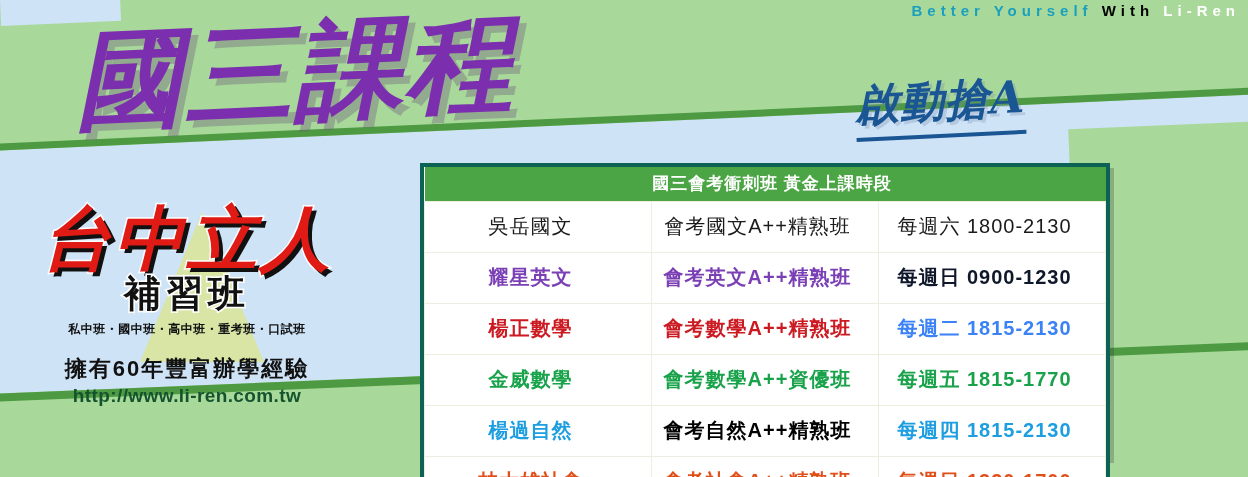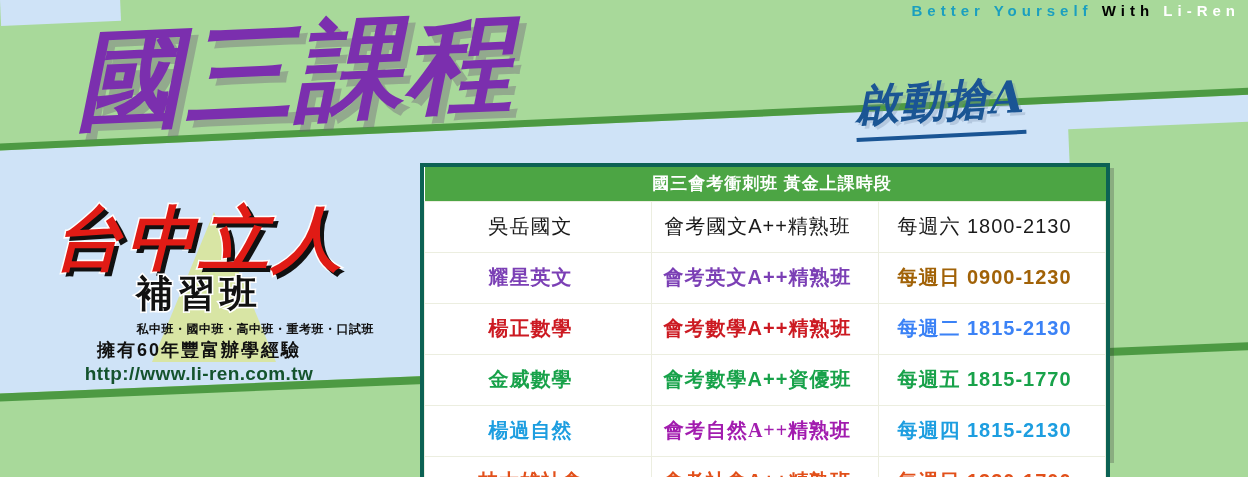--- a/index.html
+++ b/index.html
@@ -105,21 +105,21 @@
     letter-spacing: 1px;
     border-bottom: 4px solid #1a5594;
     padding-bottom: 3px;
     text-shadow: 3px 3px 0 rgba(120,140,170,0.30);
     white-space: nowrap;
   }
 
   
   .logo-block {
     position: absolute;
-    left: 24px;
+    left: 12px;
     top: 206px;
     width: 350px;
     z-index: 13;
     text-align: center;
   }
   .logo-wedge {
     position: absolute;
     left: 128px;
     top: 6px;
     width: 0;
@@ -153,24 +153,24 @@
     paint-order: stroke fill;
     white-space: nowrap;
   }
   .logo-tags {
     margin-top: 2px;
     font-size: 12px;
     font-weight: bold;
     letter-spacing: 0.5px;
     color: #111111;
     white-space: nowrap;
-    text-align: right;
   }
   .logo-exp {
-    font-size: 18px;
+    margin-top: 16px;
+    font-size: 22px;
     font-weight: bold;
     letter-spacing: 2px;
     color: #111111;
     white-space: nowrap;
   }
   .logo-url {
     margin-top: 1px;
     font-size: 19px;
     font-weight: bold;
     letter-spacing: 0.4px;
@@ -264,35 +264,35 @@
       </thead>
       <tbody id="sched-body">
           <tr class="row-0">
             <td class="c0" style="color: rgb(26, 26, 26);">吳岳國文</td>
             <td class="c1" style="color: rgb(26, 26, 26);">會考國文A++精熟班</td>
             <td class="c2" style="color: rgb(26, 26, 26);">每週六 1800-2130</td>
           </tr>
           <tr class="row-1">
             <td class="c0" style="color: rgb(123, 63, 181);">耀星英文</td>
             <td class="c1" style="color: rgb(123, 63, 181);">會考英文A++精熟班</td>
-            <td class="c2" style="color: #a16207;">每週日 0900-1230</td>
+            <td class="c2" style="color: #0f172a;">每週日 0900-1230</td>
           </tr>
           <tr class="row-2">
             <td class="c0" style="color: rgb(204, 26, 34);">楊正數學</td>
             <td class="c1" style="color: rgb(204, 26, 34);">會考數學A++精熟班</td>
             <td class="c2" style="color: #3b82f6;">每週二 1815-2130</td>
           </tr>
           <tr class="row-3">
             <td class="c0" style="color: rgb(24, 162, 74);">金威數學</td>
             <td class="c1" style="color: rgb(24, 162, 74);">會考數學A++資優班</td>
             <td class="c2" style="color: rgb(24, 162, 74);">每週五 1815-1770</td>
           </tr>
           <tr class="row-4">
             <td class="c0" style="color: rgb(29, 158, 224);">楊過自然</td>
-            <td class="c1" style="color: #a21caf; font-family: Liberation Serif, serif;">會考自然A++精熟班</td>
+            <td class="c1" style="color: #000000;">會考自然A++精熟班</td>
             <td class="c2" style="color: rgb(29, 158, 224);">每週四 1815-2130</td>
           </tr>
           <tr class="row-5">
             <td class="c0" style="color: rgb(226, 80, 26);">林大雄社會</td>
             <td class="c1" style="color: rgb(226, 80, 26);">會考社會A++精熟班</td>
             <td class="c2" style="color: rgb(226, 80, 26);">每週日 1330-1700</td>
           </tr>
         </tbody>
     </table>
   </div>

